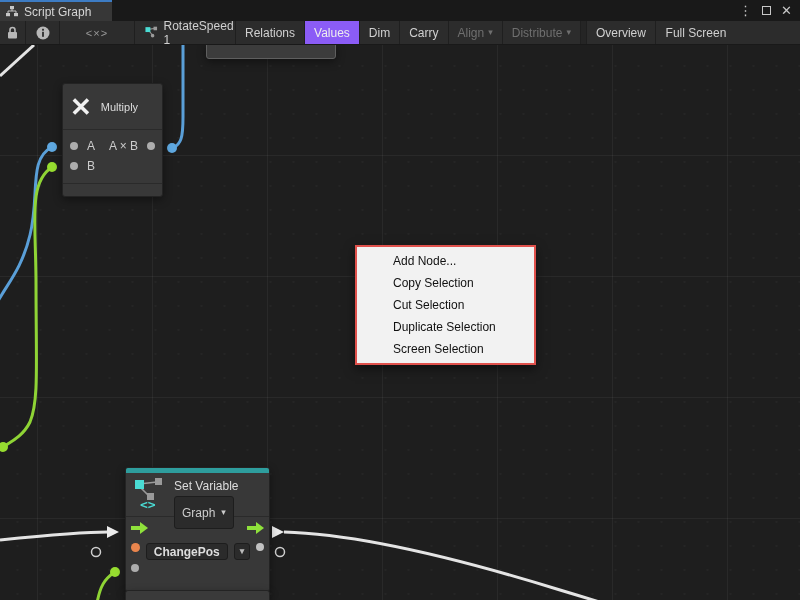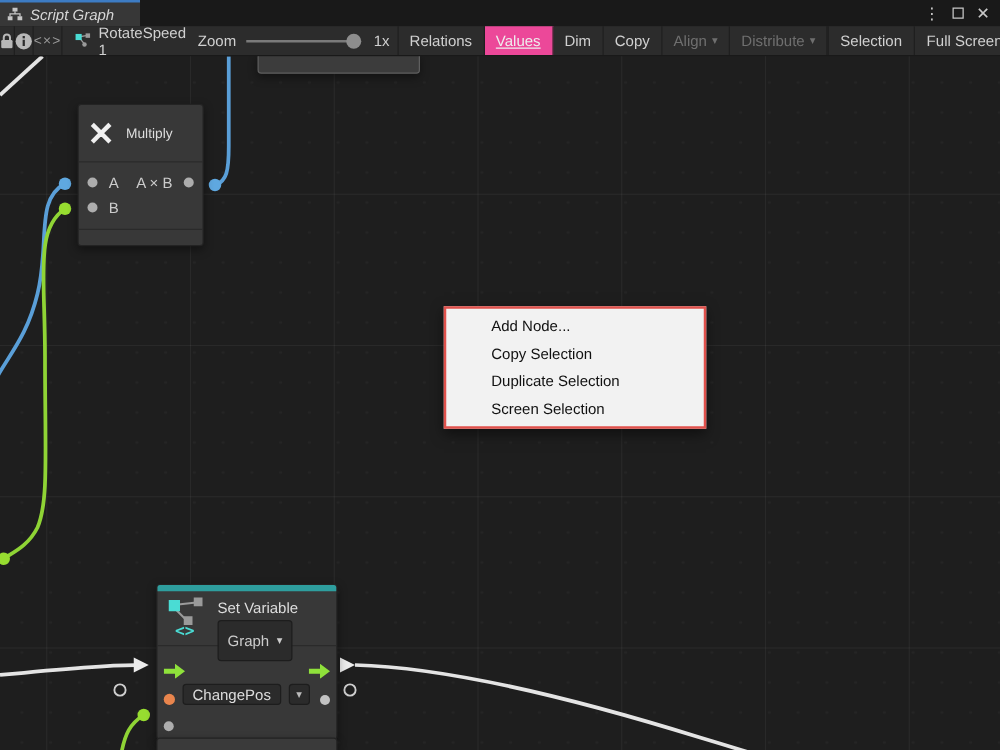--- a/index.html
+++ b/index.html
@@ -7,35 +7,35 @@
   body { font-family:"Liberation Sans", sans-serif; }
   .stage {
     position:relative; width:800px; height:600px; overflow:hidden;
     background:#1e1e1e; color:#ccc; font-size:12px;
   }
 
   
   .tabbar { position:absolute; left:0; top:0; width:800px; height:21px; background:#191919; display:flex; align-items:stretch; }
   .tab {
     width:112px; background:#373737; border-top:2px solid #3d7cc4;
-    display:flex; align-items:center; gap:6px; padding-left:6px; color:#d6d6d6;font-style:italic;
+    display:flex; align-items:center; gap:6px; padding-left:6px; color:#d6d6d6;
   }
   .win-controls { margin-left:auto; display:flex; align-items:center; gap:10px; padding-right:8px; color:#c8c8c8; }
   .win-controls .glyph { font-size:13px; line-height:1; cursor:default; }
   .maxbox { width:9px; height:9px; border:1.5px solid #c8c8c8; display:inline-block; }
 
   
   .toolbar {
     position:absolute; left:0; top:21px; width:800px; height:24px;
     background:#2c2c2c; display:flex; align-items:stretch; border-bottom:1px solid #191919;
     color:#d0d0d0;
   }
   .tcell { display:flex; align-items:center; justify-content:center; border-right:1px solid #1f1f1f; }
   .tbtn { padding:0 9px; display:flex; align-items:center; gap:4px; white-space:nowrap; }
-  .tbtn.active { background:#ec4899; color:#eee;text-decoration:underline; }
+  .tbtn.active { background:#8b5cf6; color:#eee; }
   .tbtn.disabled { color:#6f6f6f;align-items:center; }
   .caret { font-size:9px; line-height:1; }
   .zoom-track { width:86px; height:2px; background:#7a7a7a; position:relative; margin:0 4px; }
   .zoom-handle { position:absolute; right:-6px; top:-5px; width:12px; height:12px; border-radius:50%; background:#8d8d8d; }
   .codeicon { color:#9a9a9a; letter-spacing:1px; font-size:11px; }
 
   
   .canvas {
     position:absolute; left:0; top:45px; width:800px; height:555px; overflow:hidden;
     background-color:#1e1e1e;
@@ -65,37 +65,37 @@
   
   .setvar { left:125px; top:422px; width:145px; padding:0; }
   .sv-teal { height:5px; background:#2e9e9e; border-radius:2px 2px 0 0; }
   .sv-header { height:43px; display:flex; align-items:flex-start; padding:4px 4px 0 4px; gap:8px; }
   .sv-title { font-size:12px; color:#ddd; margin-top:2px; }
   .sv-drop {
     margin-top:3px; background:#2b2b2b; border:1px solid #1d1d1d; border-radius:3px;
     height:33px; display:inline-flex; align-items:center; gap:6px; padding:0 7px; color:#ccc;
   }
   .sv-body { padding:5px 0 6px 0; }
-  .sv-row { height:21px; display:flex; align-items:flex-end; padding:0 5px; gap:6px; }
+  .sv-row { height:21px; display:flex; align-items:flex-start; padding:0 5px; gap:6px;font-weight:bold; }
   .flow-arrow { flex:0 0 auto; }
   .sv-field {
     background:#2b2b2b; border:1px solid #1d1d1d; border-radius:3px; height:17px;
     display:inline-flex; align-items:center; padding:0 7px; color:#ddd;
   }
   .sv-caretbtn {
     background:#2b2b2b; border:1px solid #1d1d1d; border-radius:3px; height:17px; width:17px;
     display:inline-flex; align-items:center; justify-content:center; color:#bbb;
   }
   .dot-orange { background:#e9854d; width:9px; height:9px; }
   .partial-bottom { left:125px; top:545px; width:145px; height:12px; border-radius:3px 3px 0 0; background:#3a3a3a; }
   .partial-top { left:206px; top:-3px; width:130px; height:17px; background:#3c3c3c; border:1px solid #5f5f5f; border-radius:3px; }
 
   
   .ctxmenu {
-    position:absolute; left:355px; top:200px; width:210px;
+    position:absolute; left:355px; top:200px; width:181px;
     background:#f2f2f2; border:2px solid #e0514c; box-shadow:0 4px 10px rgba(0,0,0,.5);
     padding:3px 0; z-index:50;
   }
   .ctxitem { height:22px; line-height:22px; padding-left:36px; color:#111; font-size:12px; white-space:nowrap; }
 </style>
 </head>
 <body>
 
 <div class="stage">
 
@@ -135,50 +135,43 @@
     </div>
     <div class="tcell" style="width:100px; justify-content:flex-start; padding-left:10px; gap:6px; border-right:none;">
       <svg width="14" height="13" viewBox="0 0 14 13">
         <path d="M4 3 L10 2 M4 4 L8 9" stroke="#9a9a9a" stroke-width="1.2"></path>
         <rect x="0.5" y="0.5" width="5.5" height="5.5" fill="#4adcd4"></rect>
         <rect x="9.5" y="0" width="4" height="4" fill="#9a9a9a"></rect>
         <circle cx="8.5" cy="10" r="2" fill="#9a9a9a"></circle>
       </svg>
       <span>RotateSpeed 1</span>
     </div>
-    <div class="tcell" style="flex:0 0 auto; padding:0 6px 0 8px; gap:4px; border-right:none;">
-      <span>Zoom</span>
-      <span class="zoom-track">
-          <span class="zoom-handle"></span>
-        </span>
-      <span style="margin-left:8px;">1x</span>
-    </div>
     <div class="tcell tbtn" style="border-left:1px solid #1f1f1f;">
       <span>Relations</span>
     </div>
     <div class="tcell tbtn active">
       <span>Values</span>
     </div>
     <div class="tcell tbtn">
       <span>Dim</span>
     </div>
     <div class="tcell tbtn">
-      <span>Copy</span>
+      <span>Carry</span>
     </div>
     <div class="tcell tbtn disabled">
       <span>Align</span>
       <span class="caret">▾</span>
     </div>
     <div class="tcell tbtn disabled">
       <span>Distribute</span>
       <span class="caret">▾</span>
     </div>
     <div style="width:6px; background:#252525; border-right:1px solid #1f1f1f;"></div>
     <div class="tcell tbtn">
-      <span>Selection</span>
+      <span>Overview</span>
     </div>
     <div class="tcell tbtn" style="border-right:none; min-width:80px;">
       <span>Full Screen</span>
     </div>
   </div>
 
   <div class="canvas">
 
     <svg class="wires" viewBox="0 0 800 555">
 
@@ -227,20 +220,21 @@
           <span style="margin-left:9px;">B</span>
         </div>
       </div>
       <div class="node-divider"></div>
       <div class="mul-footer"></div>
     </div>
 
     <div class="ctxmenu">
       <div class="ctxitem">Add Node...</div>
       <div class="ctxitem">Copy Selection</div>
+      <div class="ctxitem">Cut Selection</div>
       <div class="ctxitem">Duplicate Selection</div>
       <div class="ctxitem">Screen Selection</div>
     </div>
 
     <div class="node setvar">
       <div class="sv-teal"></div>
       <div class="sv-header">
         <svg width="36" height="34" viewBox="0 0 36 34">
           <path d="M9 7 L27 5 M9 9 L20 20" stroke="#9a9a9a" stroke-width="1.6"></path>
           <rect x="5" y="3" width="9" height="9" fill="#4adcd4"></rect>

